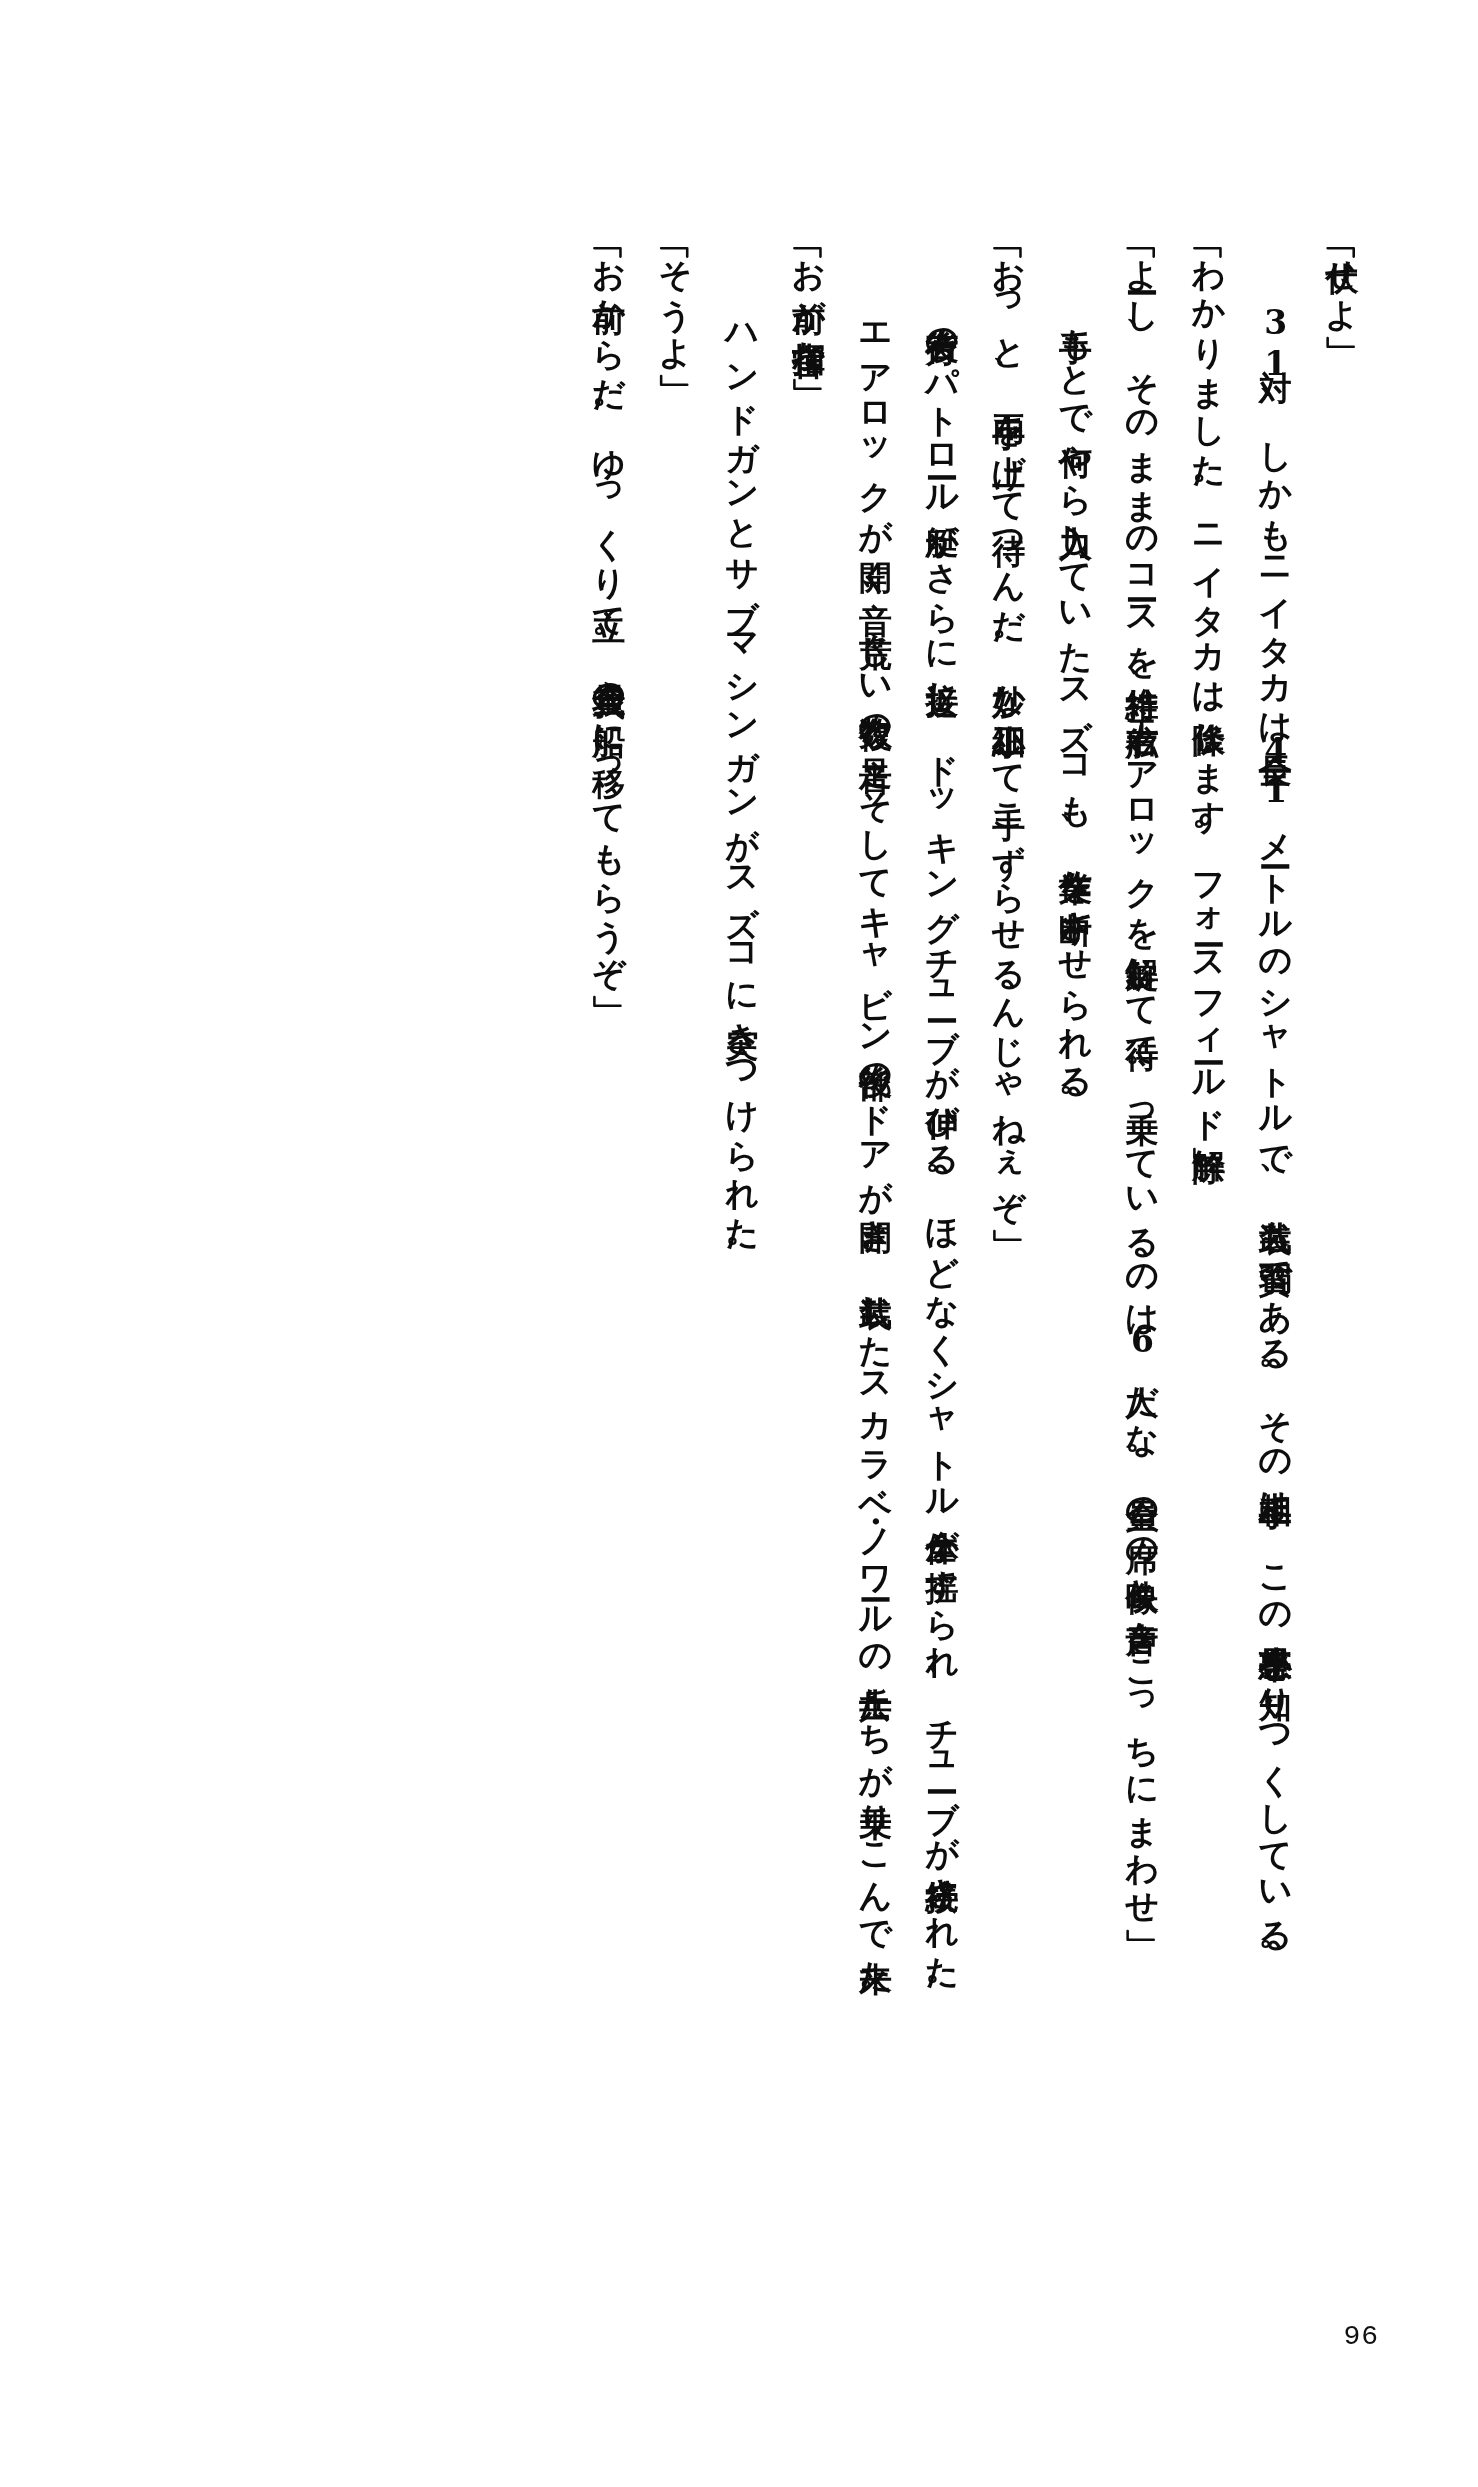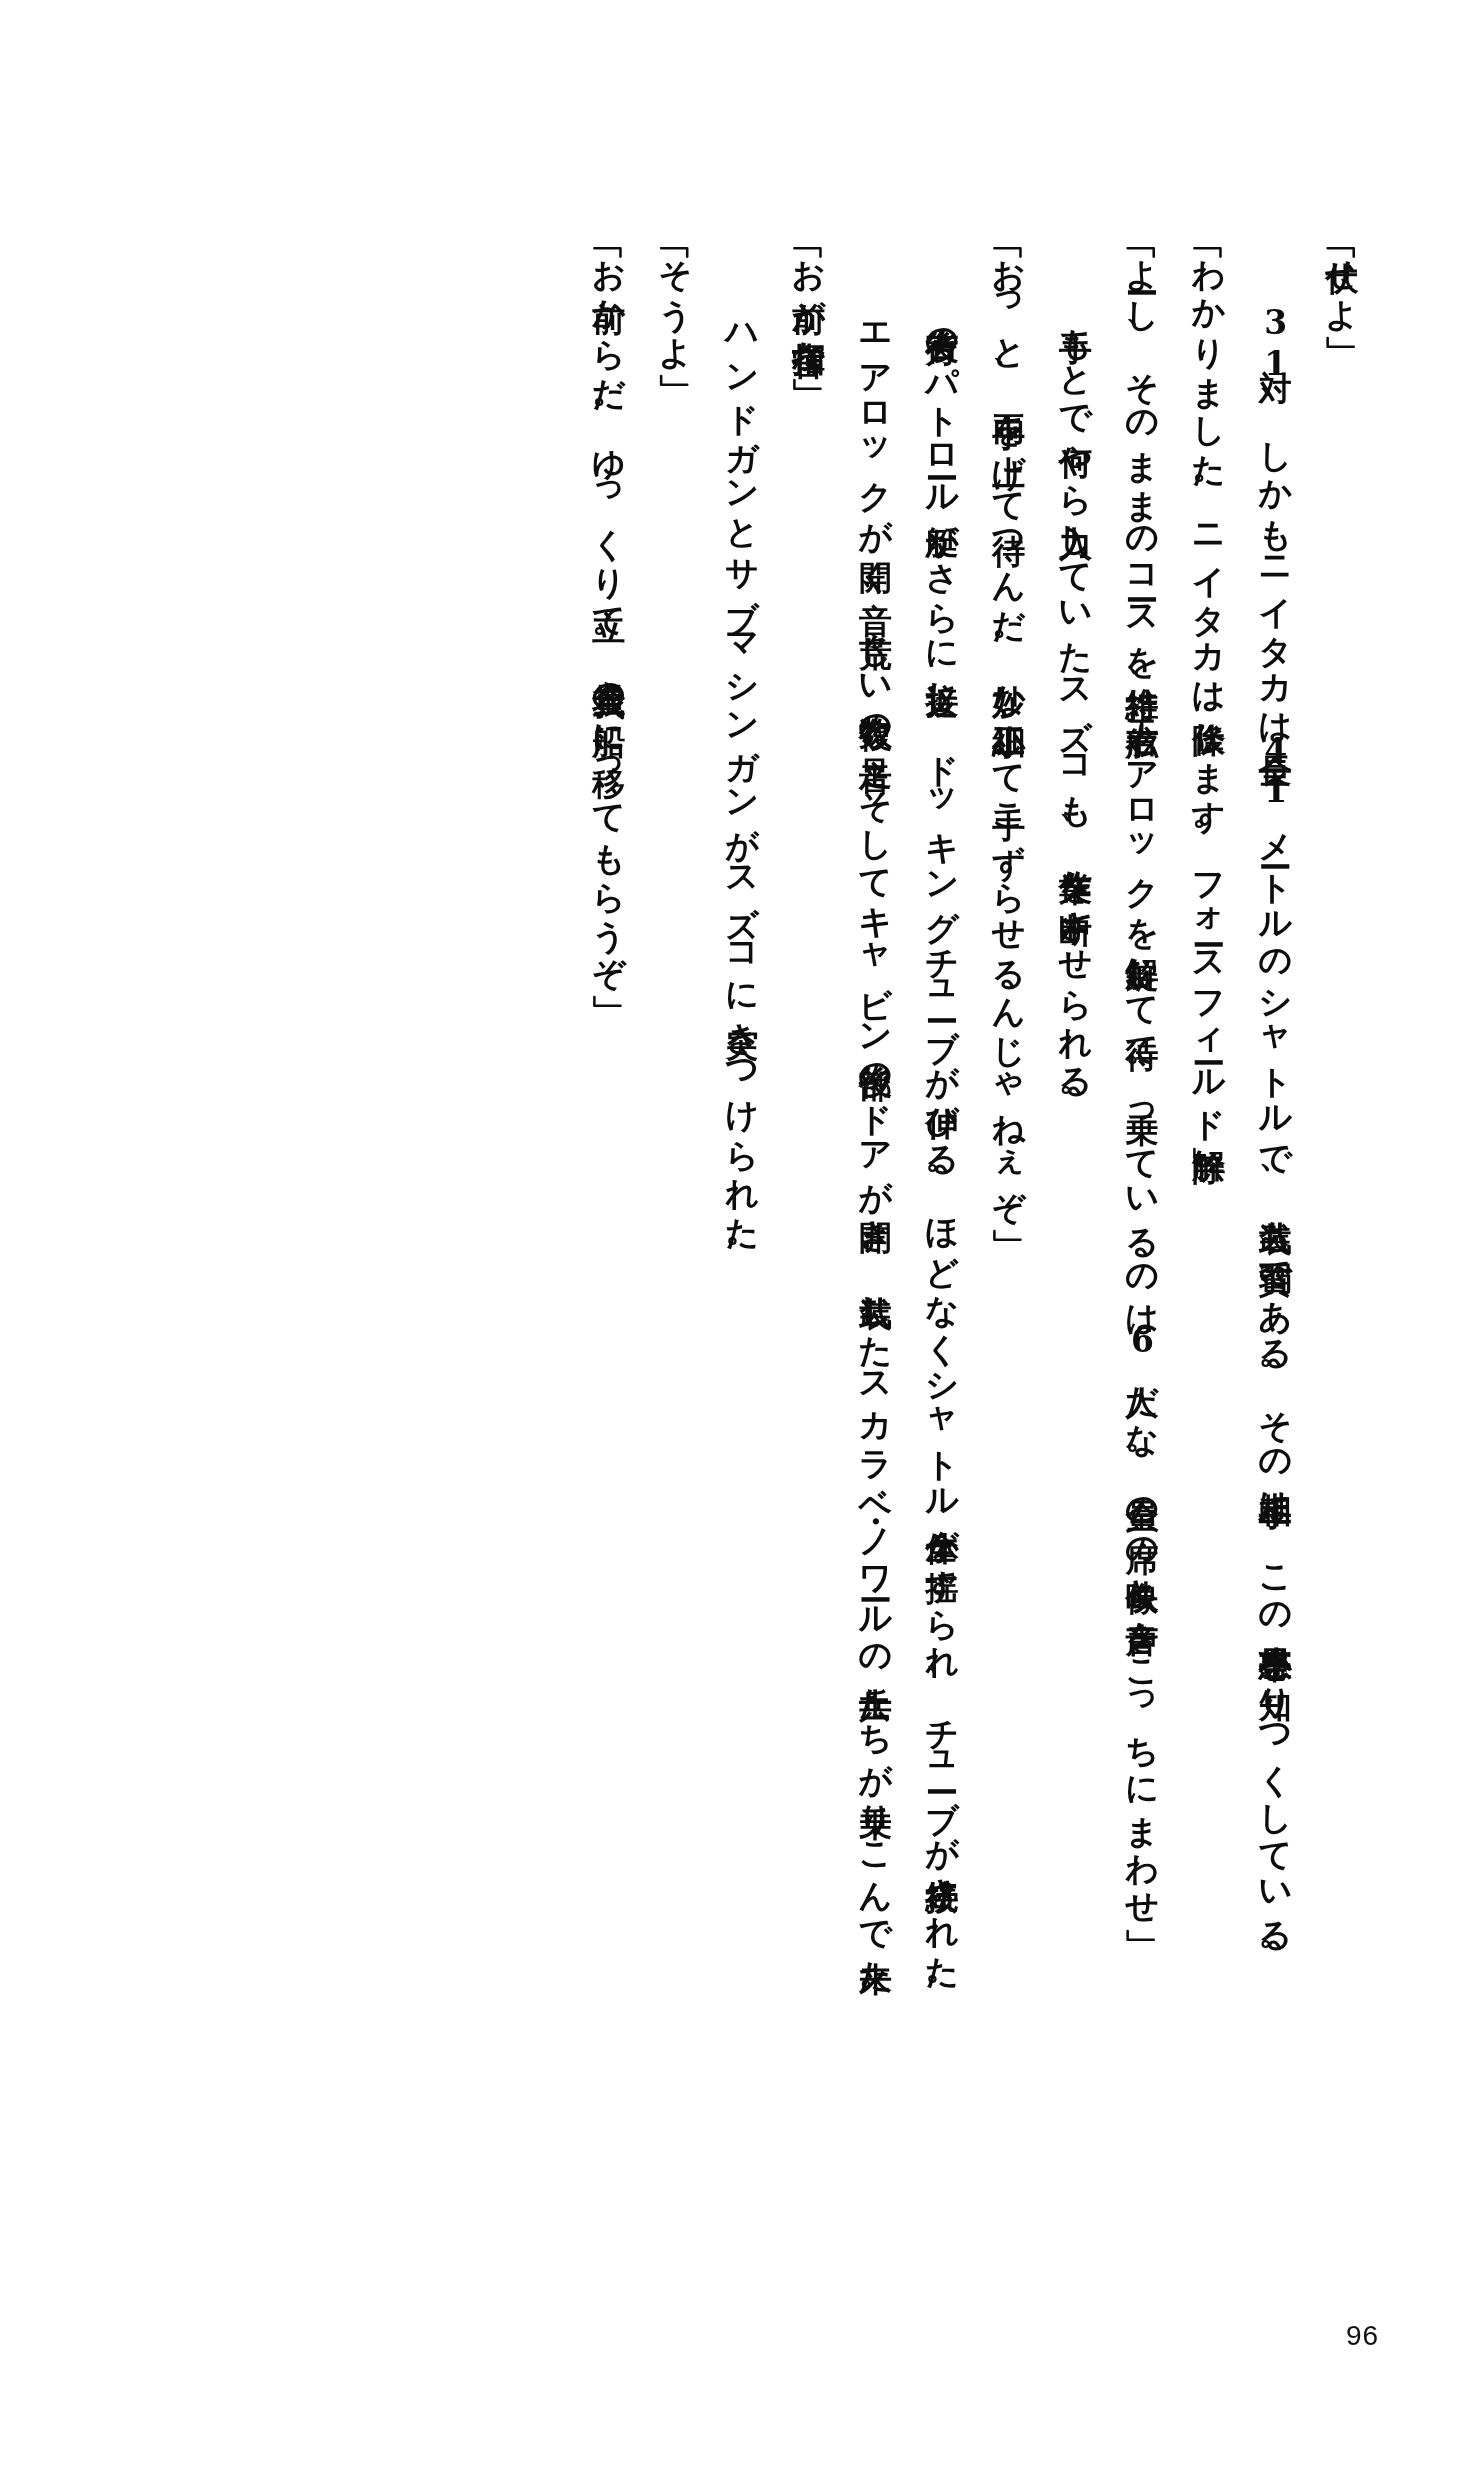--- a/index.html
+++ b/index.html
@@ -57,21 +57,21 @@
   
   .vtext-block p.lead {
     text-indent: 0;
   }
 
   .page-number {
     position: absolute;
     right: 100px;
     bottom: 135px;
     font-size: 28px;
-    font-family: Liberation Sans, sans-serif;
+    font-family: Liberation Mono, monospace;
     color: #111111;
     letter-spacing: 0.9px;
   }
 </style>
 </head>
 <body>
 
 <div class="page">
 
   <div class="vtext-block">

